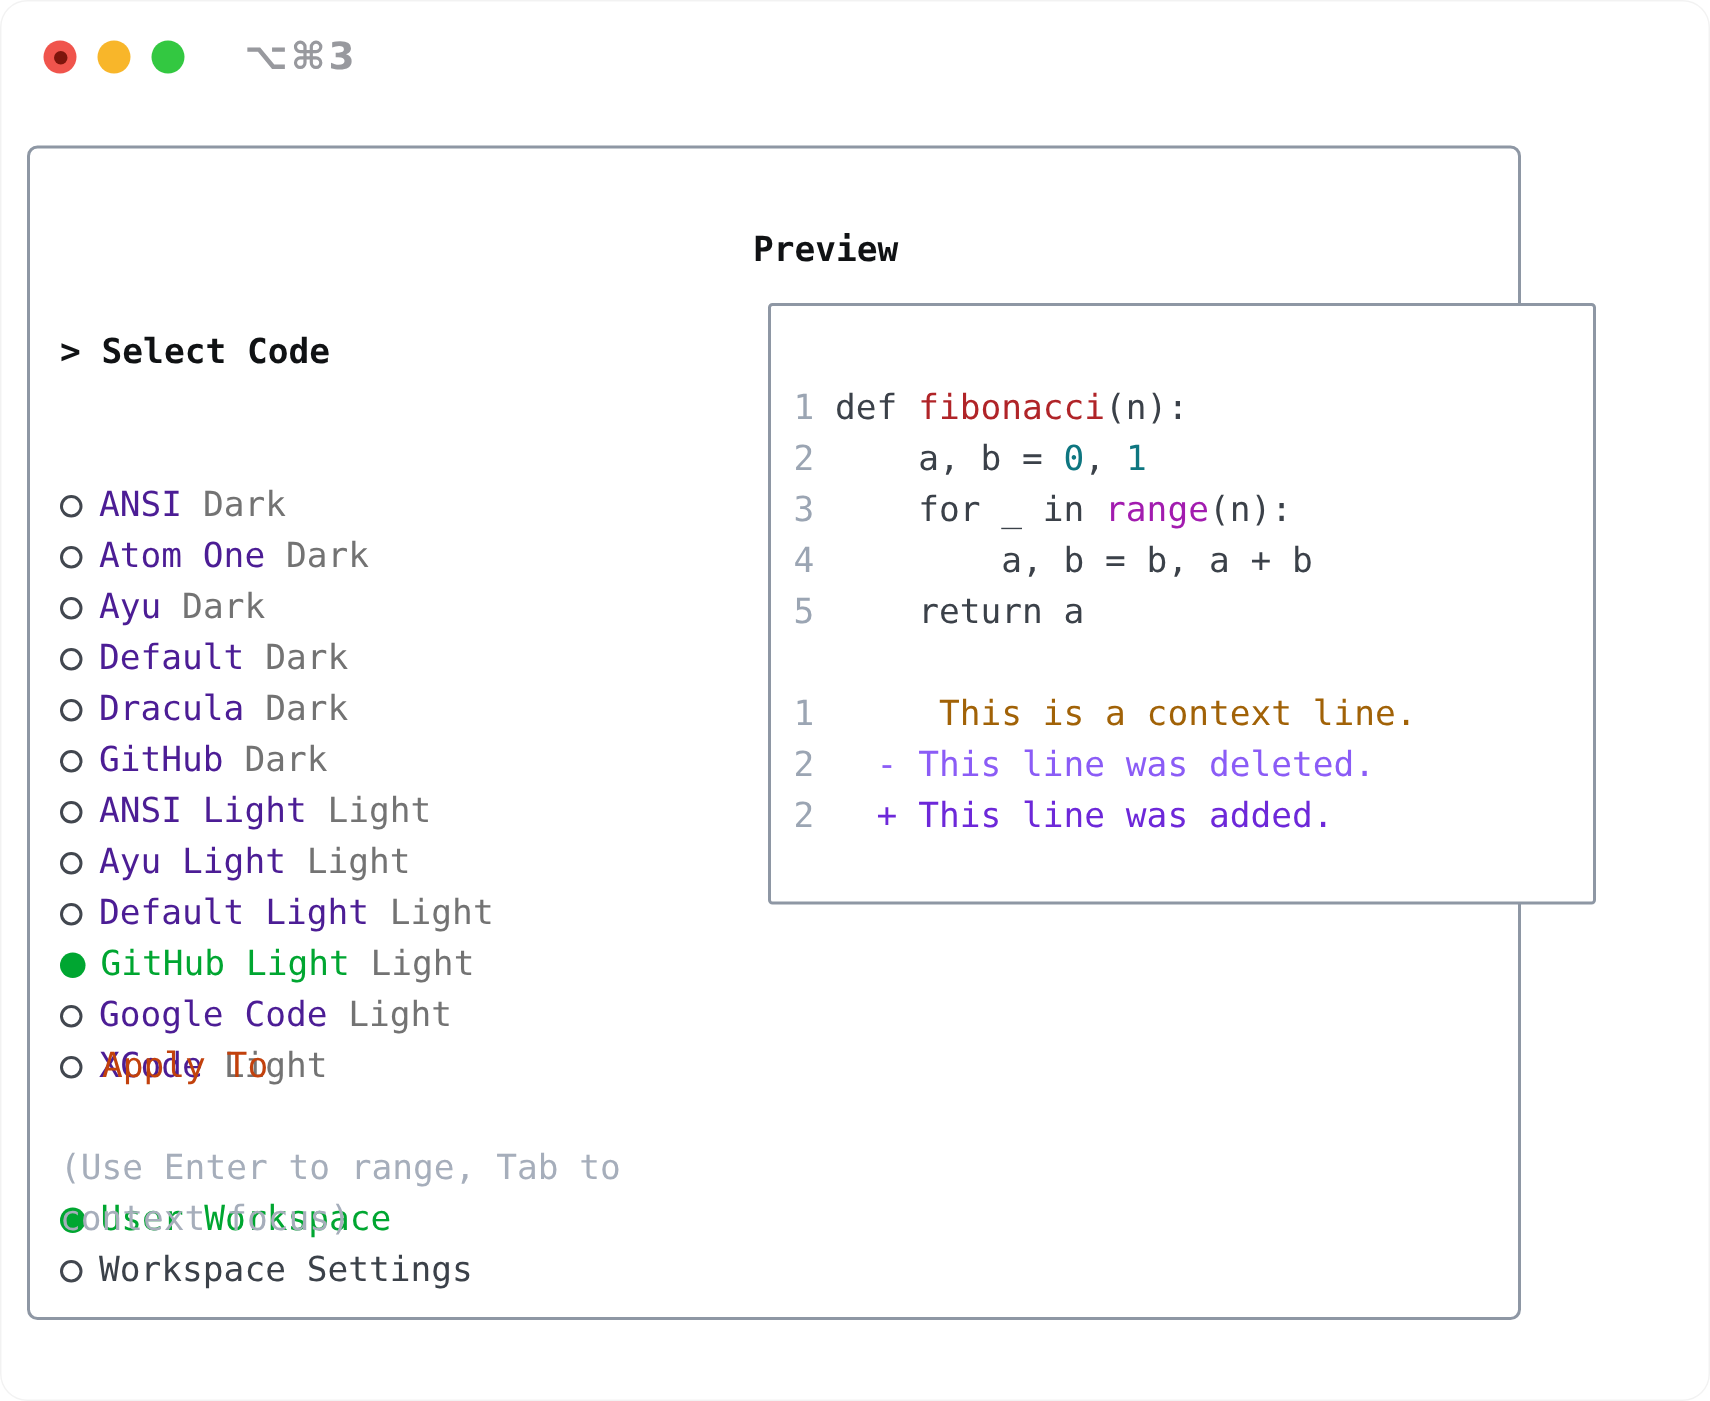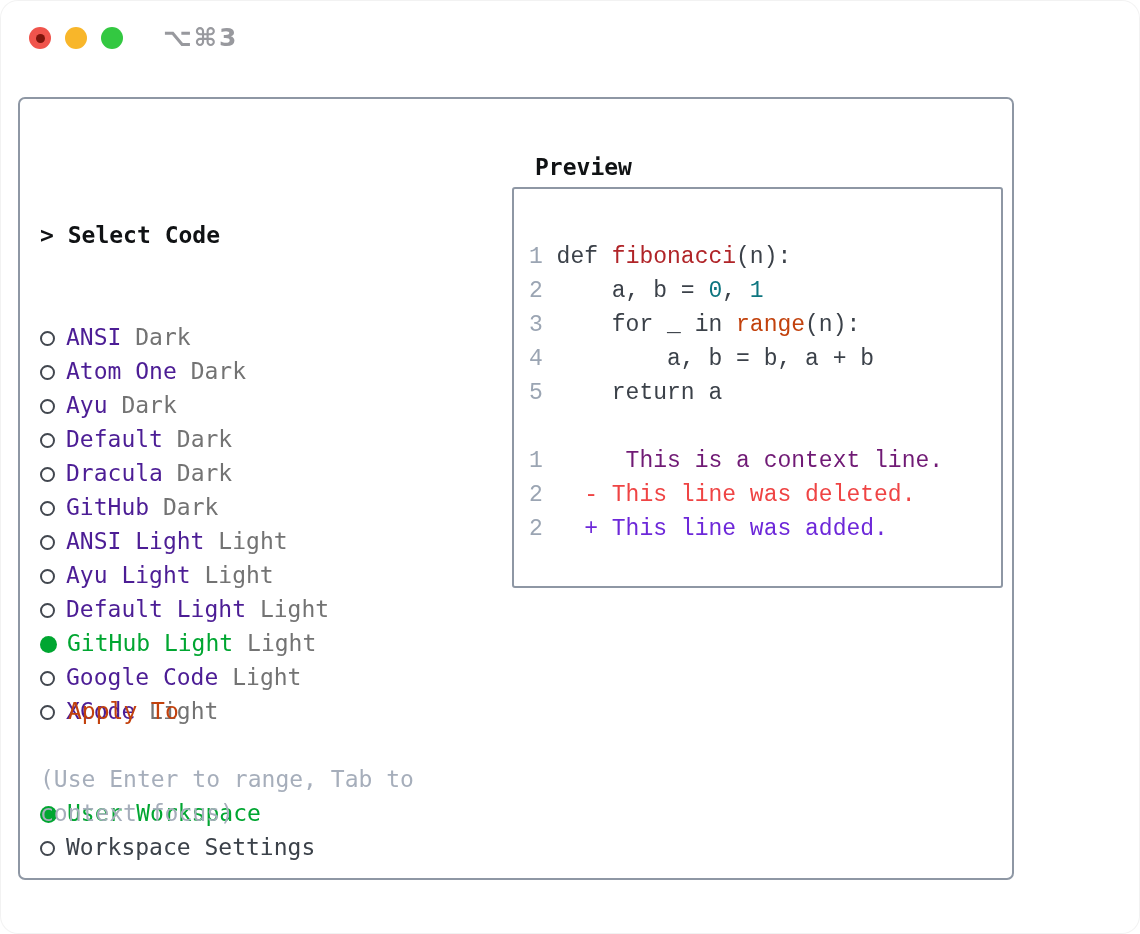--- a/index.html
+++ b/index.html
@@ -40,32 +40,32 @@
   .name { color:#4c1d95; }
   .variant { color:#737373; }
 
   .ring { display:inline-block; width:15px; height:15px; border:2px solid #42474f;
           border-radius:50%; vertical-align:-1px; margin-right:11px; }
   .ring.filled { width:17px; height:17px; border:none; background:#00a631; vertical-align:-2px; margin-right:10px; }
   .selected .name { color:#00a631; }
   .selected .label { color:#00a631; }
 
   
-  .preview-title { position:absolute; left:482px; top:51px; height:34px;margin-left:33px; }
-  .preview-box { position:absolute; left:492px; top:88px; width:491px; height:401px;
-                 border:2px solid #8e97a4; border-radius:3px; background:#fff;font-family:Liberation Mono, monospace; }
+  .preview-title { position:absolute; left:482px; top:51px; height:34px; }
+  .preview-box { position:absolute; left:492px; top:103px; width:552px; height:401px;
+                 border:2px solid #8e97a4; border-radius:3px; background:#fff; }
   .code { position:absolute; left:15px; top:51px; }
 
   .lineno { color:#9ba5b3; }
   .tok-plain { color:#3b4149; }
   .tok-func { color:#b02428; }
   .tok-num { color:#0e7680; }
-  .tok-builtin { color:#c2410c; }
-  .tok-context { color:#701a75; }
-  .tok-del { color:#ef4444; }
+  .tok-builtin { color:#a21caf; }
+  .tok-context { color:#a16207; }
+  .tok-del { color:#8b5cf6; }
   .tok-add { color:#6d28d9; }
 </style>
 </head>
 <body>
 
 <div class="window">
 
   <div class="titlebar">
     <span class="light light-red">
       <span class="inner-dot"></span>

